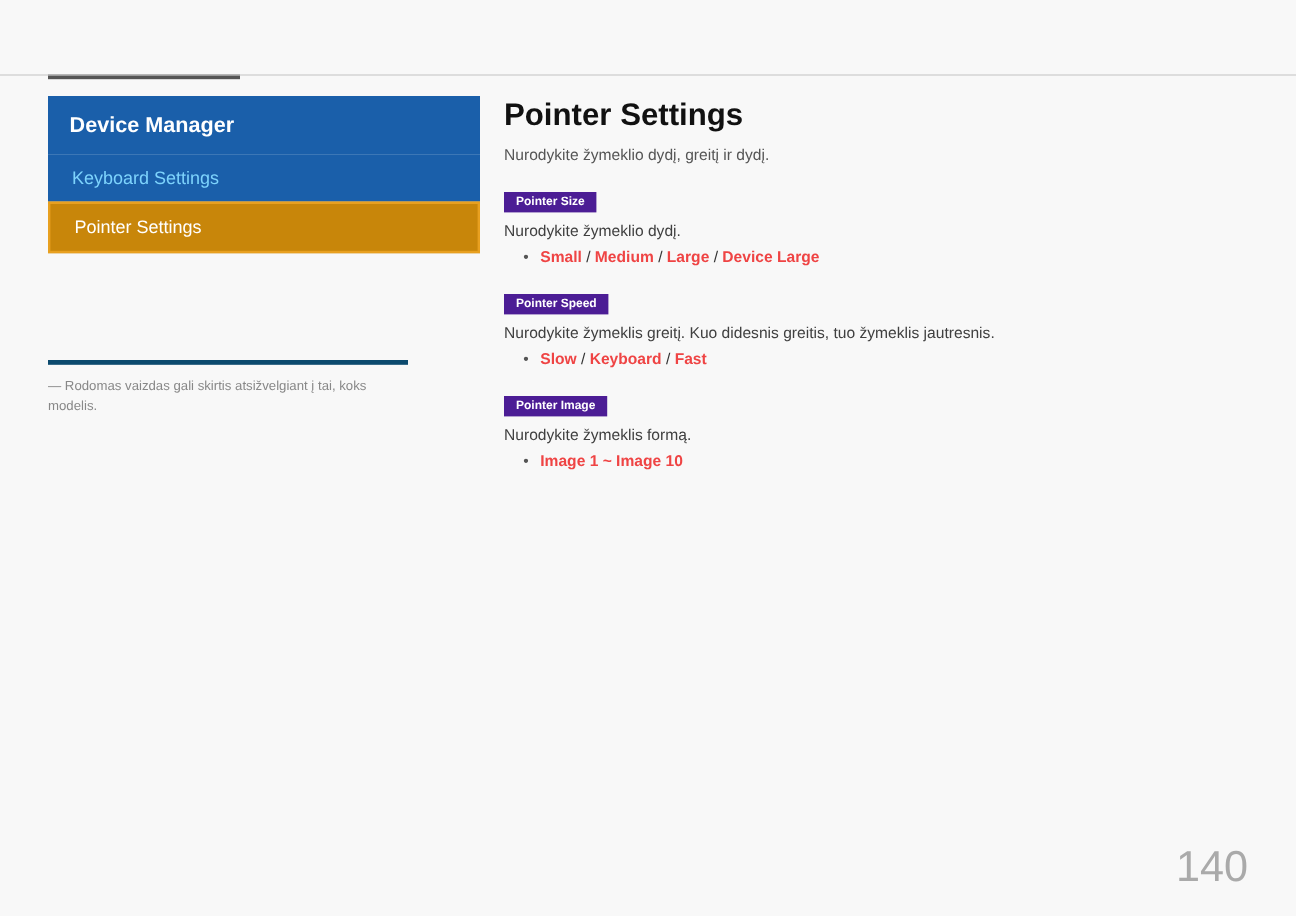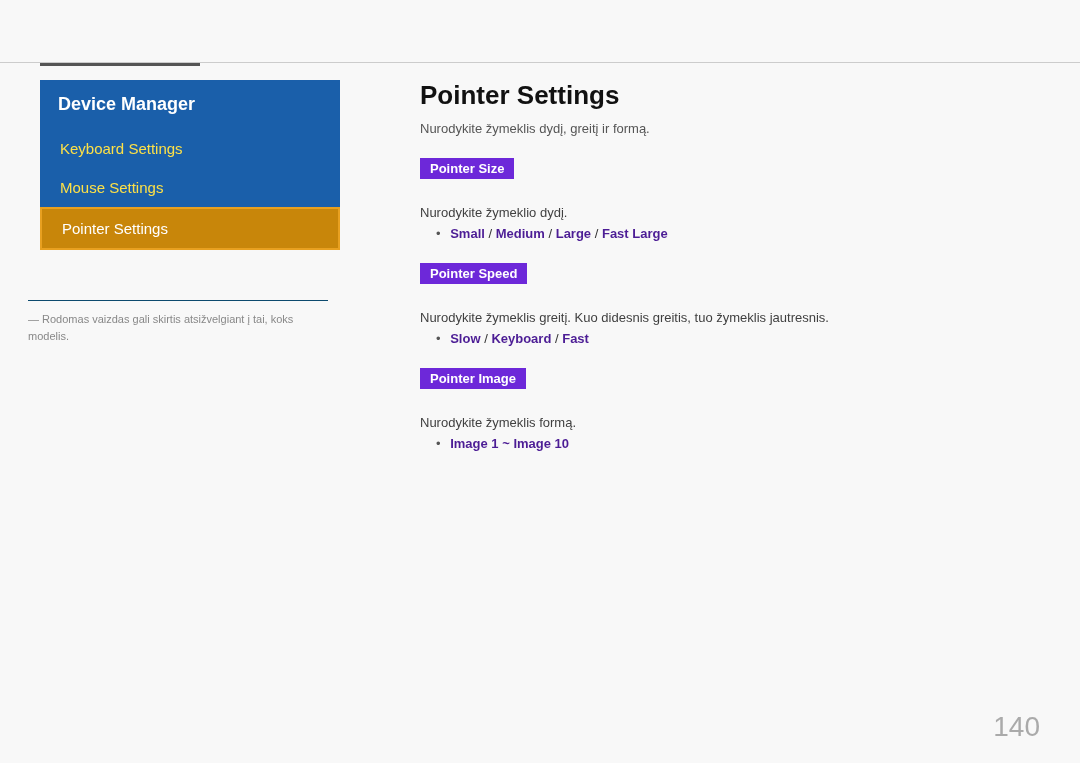--- a/index.html
+++ b/index.html
@@ -28,56 +28,56 @@
       width: 160px;
       height: 4px;
       background: #555555;
     }
 
     
     .sidebar {
       position: absolute;
       top: 80px;
       left: 40px;
-      width: 300px;
+      width: 360px;
     }
 
     .sidebar-header {
       background: #1a5faa;
       padding: 14px 18px;
       color: #ffffff;
       font-size: 18px;
       font-weight: bold;
     }
 
     .sidebar-item {
       background: #1a5faa;
       padding: 11px 20px;
-      color: #fde047;
+      color: #7dd3fc;
       font-size: 15px;
       cursor: pointer;
     }
 
     .sidebar-item.active {
       background: #c8860a;
       color: #ffffff;
       font-weight: normal;
       border: 2px solid #e8a020;
     }
 
     .sidebar-note {
       position: absolute;
       top: 300px;
-      left: 28px;
+      left: 40px;
       width: 300px;
       font-size: 11px;
       color: #888888;
       line-height: 1.5;
       padding-top: 10px;
-      border-top: 1px solid #0c4a6e;
+      border-top: 4px solid #0c4a6e;
     }
 
     
     .main-content {
       position: absolute;
       top: 80px;
       left: 420px;
       right: 40px;
     }
 
@@ -93,26 +93,26 @@
       color: #555555;
       margin-bottom: 22px;
     }
 
     .section {
       margin-bottom: 22px;
     }
 
     .section-heading {
       display: inline-block;
-      background: #6d28d9;
+      background: #4c1d95;
       color: #ffffff;
-      font-size: 13px;
+      font-size: 10px;
       font-weight: bold;
       padding: 3px 10px;
-      margin-bottom: 26px;
+      margin-bottom: 8px;
     }
 
     .section-desc {
       font-size: 13px;
       color: #404040;
       margin-bottom: 6px;
     }
 
     .section-options {
       font-size: 13px;
@@ -125,65 +125,64 @@
       list-style: none;
     }
 
     .section-options li::before {
       content: "•";
       margin-right: 6px;
       color: #555555;
     }
 
     .opt-orange {
-      color: #4c1d95;
+      color: #ef4444;
       font-weight: bold;
       margin-top: 13px;
     }
 
     .opt-sep {
       color: #333333;
       font-weight: normal;
     }
 
     
     .page-number {
       position: absolute;
       bottom: 20px;
       right: 40px;
-      font-size: 28px;
+      font-size: 36px;
       color: #aaaaaa;
       font-weight: normal;
     }
   </style>
 </head>
 <body>
 
 <div class="top-bar-short"></div>
 <div class="top-bar"></div>
 
 <div class="sidebar">
   <div class="sidebar-header">Device Manager</div>
   <div class="sidebar-item">Keyboard Settings</div>
-  <div class="sidebar-item">Mouse Settings</div>
   <div class="sidebar-item active">Pointer Settings</div>
 </div>
 
 <div class="sidebar-note">— Rodomas vaizdas gali skirtis atsižvelgiant į tai, koks modelis.</div>
 
 <div class="main-content">
   <div class="page-title">Pointer Settings</div>
-  <div class="page-subtitle">Nurodykite žymeklis dydį, greitį ir formą.</div>
+  <div class="page-subtitle">Nurodykite žymeklio dydį, greitį ir dydį.</div>
 
   <div class="section">
     <div class="section-heading">Pointer Size</div>
     <div class="section-desc">Nurodykite žymeklio dydį.</div>
     <ul class="section-options">
       <li>
-        <span class="opt-orange">Small</span><span class="opt-sep"> / </span><span class="opt-orange">Medium</span><span class="opt-sep"> / </span><span class="opt-orange">Large</span><span class="opt-sep"> / </span><span class="opt-orange">Fast Large</span>
+        <span class="opt-orange">Small</span><span class="opt-sep"> / </span><span class="opt-orange">Medium</span><span class="opt-sep"> / </span><span class="opt-orange">Large</span><span class="opt-sep"> / </span><span class="opt-orange">Device Large</span>
       </li>
     </ul>
   </div>
 
   <div class="section">
     <div class="section-heading">Pointer Speed</div>
     <div class="section-desc">Nurodykite žymeklis greitį. Kuo didesnis greitis, tuo žymeklis jautresnis.</div>
     <ul class="section-options">
       <li>
         <span class="opt-orange">Slow</span><span class="opt-sep"> / </span><span class="opt-orange">Keyboard</span><span class="opt-sep"> / </span><span class="opt-orange">Fast</span>

